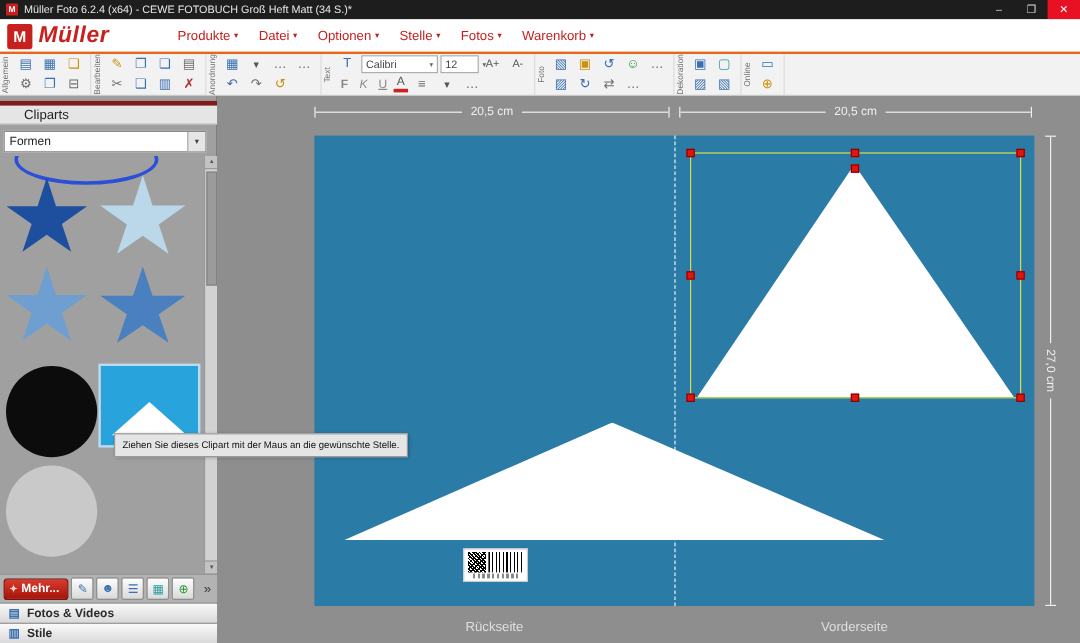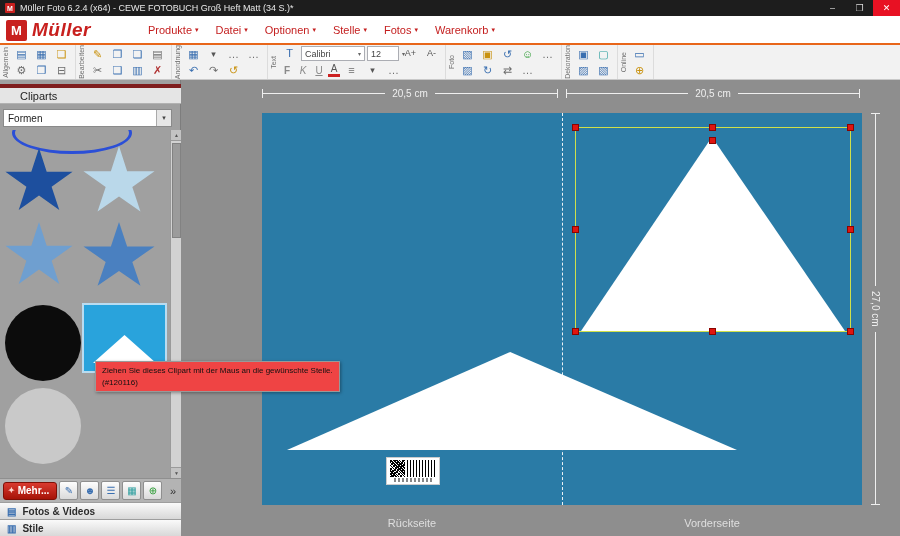--- a/index.html
+++ b/index.html
@@ -92,21 +92,21 @@
   .h-apex{left:calc(50% - 4px);top:9px}
   .barcode { position:absolute; left:124px; top:344px; width:54px; height:28px; background:#fff; border:1px solid #ccc; padding:2px 3px; display:flex; flex-direction:column; gap:1px; }
   .bc-row { flex:1; display:flex; gap:2px; }
   .bc-qr { width:15px; background:repeating-linear-gradient(45deg,#000 0 1px,transparent 1px 2px), repeating-linear-gradient(-45deg,#000 0 1px,transparent 1px 3px); }
   .bc-lines { flex:1; background:repeating-linear-gradient(90deg,#000 0 1px,transparent 1px 3px); }
   .bc-text { height:4px; margin:0 4px; background:repeating-linear-gradient(90deg,#888 0 2px,transparent 2px 4px); }
   .page-label { position:absolute; top:437px; width:300px; text-align:center; color:#dfdfdf; font-size:11px; }
   .pl-left { left:81px; } .pl-right { left:381px; }
 
   
-  .tooltip { position:absolute; left:95px; top:361px; background:#ef4444; border:1px solid #999; box-shadow:1px 1px 3px rgba(0,0,0,.35); padding:3px 6px; font-size:8px; line-height:1.45; color:#111; white-space:nowrap; z-index:60; }
+  .tooltip { position:absolute; left:95px; top:361px; background:#e5e5e5; border:1px solid #999; box-shadow:1px 1px 3px rgba(0,0,0,.35); padding:3px 6px; font-size:8px; line-height:1.45; color:#111; white-space:nowrap; z-index:60; }
 </style>
 </head>
 <body>
 
 <div id="app">
 
   <div class="titlebar">
     <span class="app-icon">M</span>
     <span class="tb-title">Müller Foto 6.2.4 (x64) - CEWE FOTOBUCH Groß Heft Matt (34 S.)*</span>
     <span class="win-btn">–</span>
@@ -347,16 +347,15 @@
         <span class="hdl h-apex"></span>
       </div>
     </div>
 
     <div class="page-label pl-right">Vorderseite</div>
     <div class="page-label pl-left">Rückseite</div>
   </div>
 
   <div class="tooltip">
     <div>Ziehen Sie dieses Clipart mit der Maus an die gewünschte Stelle.</div>
-    <div>(#120116)</div>
   </div>
 
 </div>
 
 </body></html>

